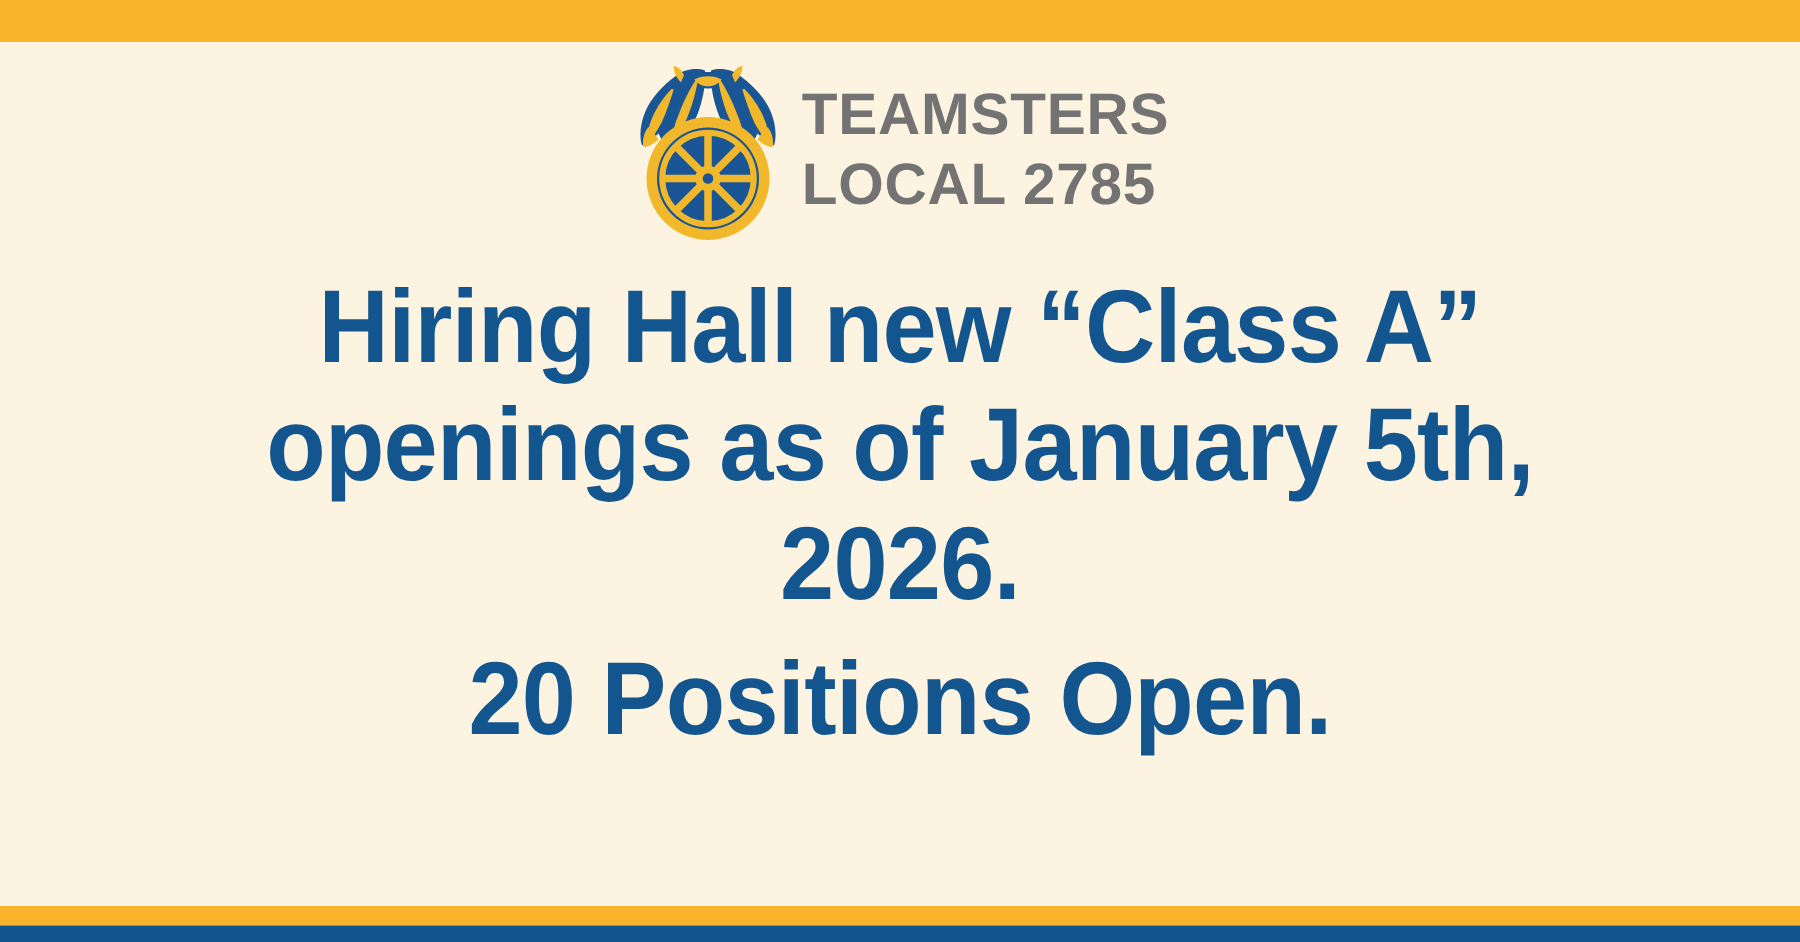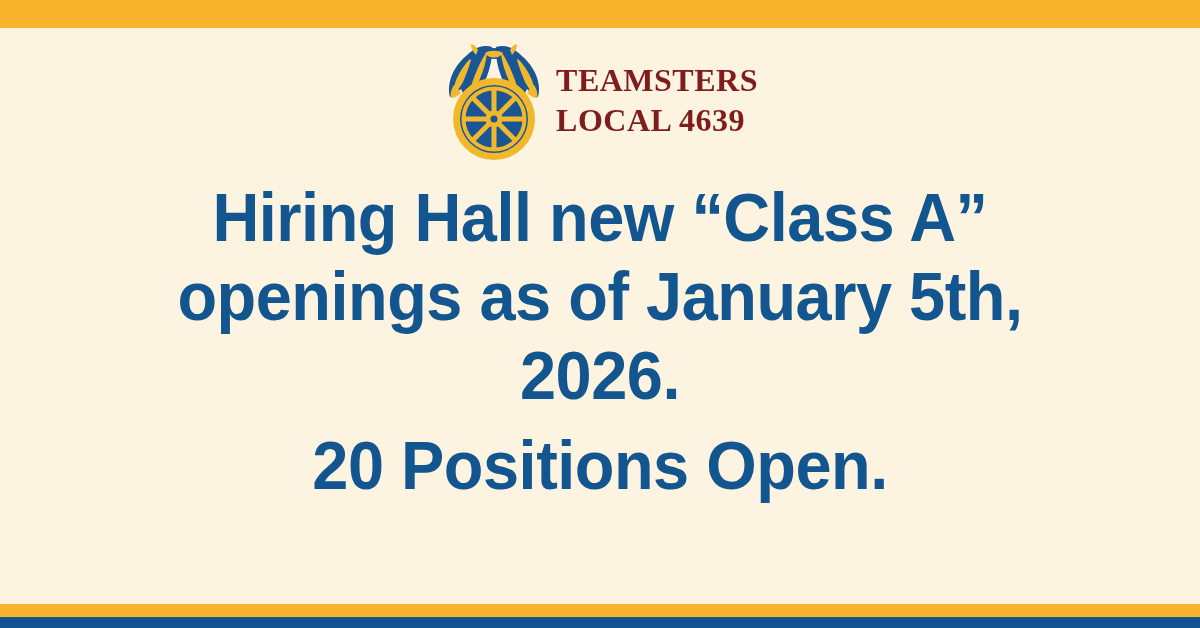--- a/index.html
+++ b/index.html
@@ -77,25 +77,25 @@
     display: block;
   }
   .logo-wordmark {
     margin-left: 10px;
     display: flex;
     flex-direction: column;
     justify-content: center;
     line-height: 1.0;
   }
   .logo-line {
-    font-family: Liberation Serif, serif;
+    font-family: Liberation Sans, sans-serif;
     font-weight: bold;
-    font-size: 32px;
+    font-size: 39px;
     letter-spacing: 0.5px;
-    color: #7f1d1d;
+    color: #737373;
     white-space: nowrap;
   }
   .logo-line.second {
     margin-top: 8px;
   }
 
   
   .headline {
     margin-top: 16px;
     width: 1130px;
@@ -170,21 +170,21 @@
               <line x1="52" y1="82" x2="72.5" y2="61.5"></line>
             </g>
             <circle cx="52" cy="82" r="8.5" fill="#F2B82B"></circle>
             <circle cx="52" cy="82" r="3.5" fill="#1A5696"></circle>
           </g>
         </svg>
       </span>
 
       <span class="logo-wordmark">
         <span class="logo-line">TEAMSTERS</span>
-        <span class="logo-line second">LOCAL 4639</span>
+        <span class="logo-line second">LOCAL 2785</span>
       </span>
 
     </div>
 
     <div class="headline">
       <div class="headline-para">
         <div>Hiring Hall new “Class A”</div>
         <div>openings as of January 5th,</div>
         <div>2026.</div>
       </div>

